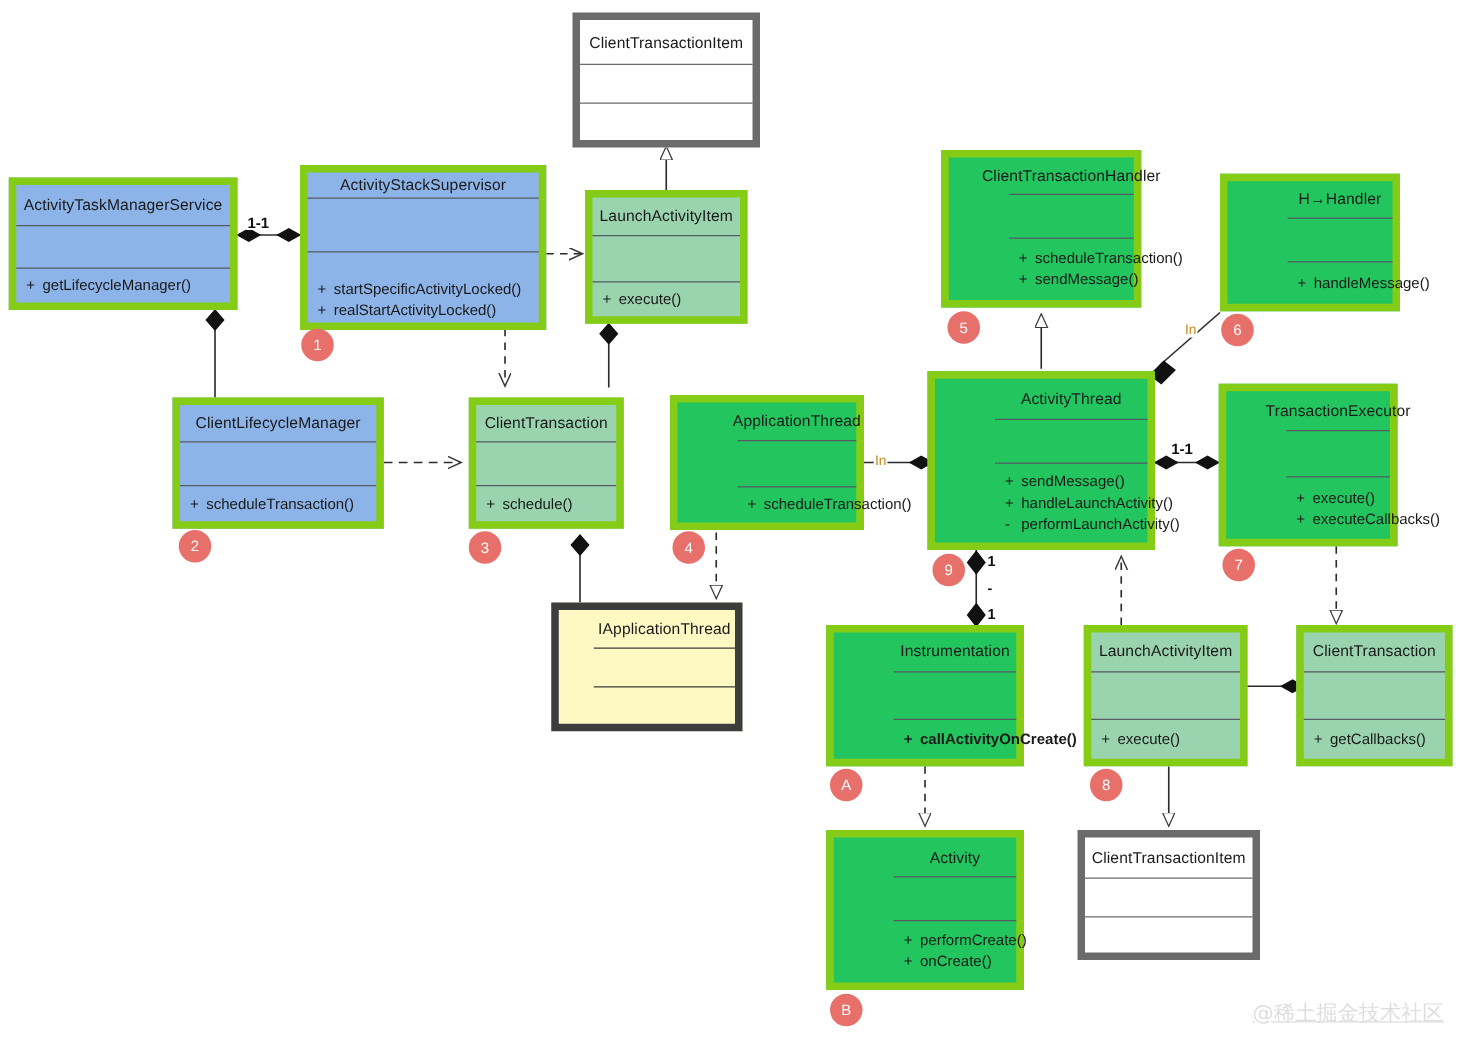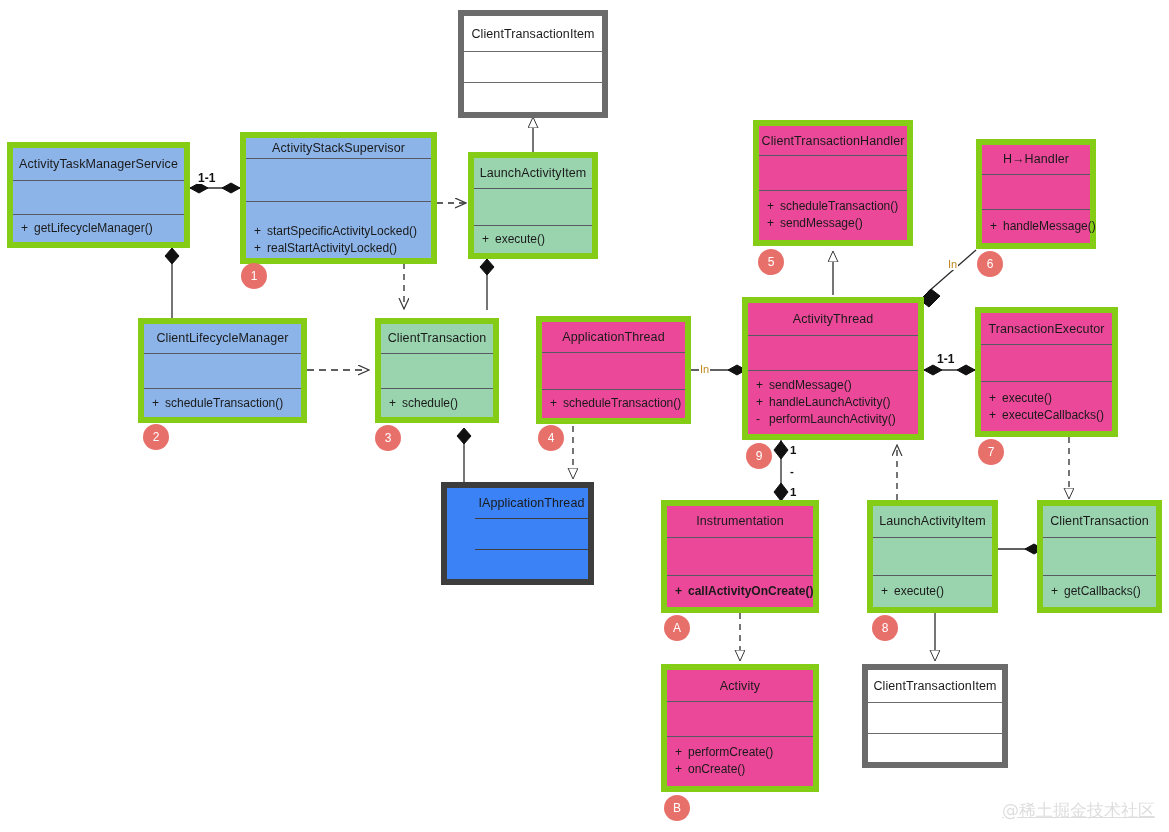--- a/index.html
+++ b/index.html
@@ -12,22 +12,22 @@
   .uml .sec{box-sizing:border-box;display:flex;align-items:center;}
   .uml .sec.title{justify-content:center;border-bottom:1px solid #555a63;}
   .uml .sec.attrs{border-bottom:1px solid #555a63;}
   .uml .sec.ops{flex-direction:column;align-items:stretch;justify-content:center;}
   .uml .tname{font-size:12.5px;color:#1a1a1a;letter-spacing:.1px;white-space:nowrap;}
   .uml .op{font-size:12px;color:#1a1a1a;white-space:nowrap;padding-left:8px;line-height:17px;}
   .uml .op .vis{display:inline-block;width:13px;}
 
   .blue{background:#8cb4e8;}
   .green{background:#9ad4af;}
-  .purple{background:#ec4899;}
-  .yellow{background:#3b82f6;border-color:#3d3d3d;padding-left:28px;}
+  .purple{background:#22c55e;padding-left:48px;}
+  .yellow{background:#fef9c3;border-color:#3d3d3d;padding-left:28px;}
   .white{background:#ffffff;border-color:#6b6b6b;}
   .white .sec.title,.white .sec.attrs{border-bottom:1px solid #6b6b6b;}
   .yellow .sec.title,.yellow .sec.attrs{border-bottom:1px solid #3d3d3d;}
 
   .badge{position:absolute;width:26px;height:26px;border-radius:50%;
          background:#e8706a;color:#ffffff;font-size:12px;z-index:6;
          display:flex;align-items:center;justify-content:center;}
 
   .mlabel{position:absolute;font-size:12px;font-weight:bold;color:#111111;z-index:5;
           background:#ffffff;padding:0 1px;line-height:12px;}
@@ -177,21 +177,21 @@
     <div class="sec ops" style="height:54px;">
       <div class="op">
         <span class="vis">+</span><span>scheduleTransaction()</span>
       </div>
       <div class="op">
         <span class="vis">+</span><span>sendMessage()</span>
       </div>
     </div>
   </div>
 
-  <div class="uml purple" style="left:976px;top:139px;width:120px;height:110px;">
+  <div class="uml purple" style="left:976px;top:139px;width:144px;height:110px;">
     <div class="sec title" style="height:33px;">
       <span class="tname">H→Handler</span>
     </div>
     <div class="sec attrs" style="height:39px;"></div>
     <div class="sec ops" style="height:37px;">
       <div class="op">
         <span class="vis">+</span><span>handleMessage()</span>
       </div>
     </div>
   </div>

